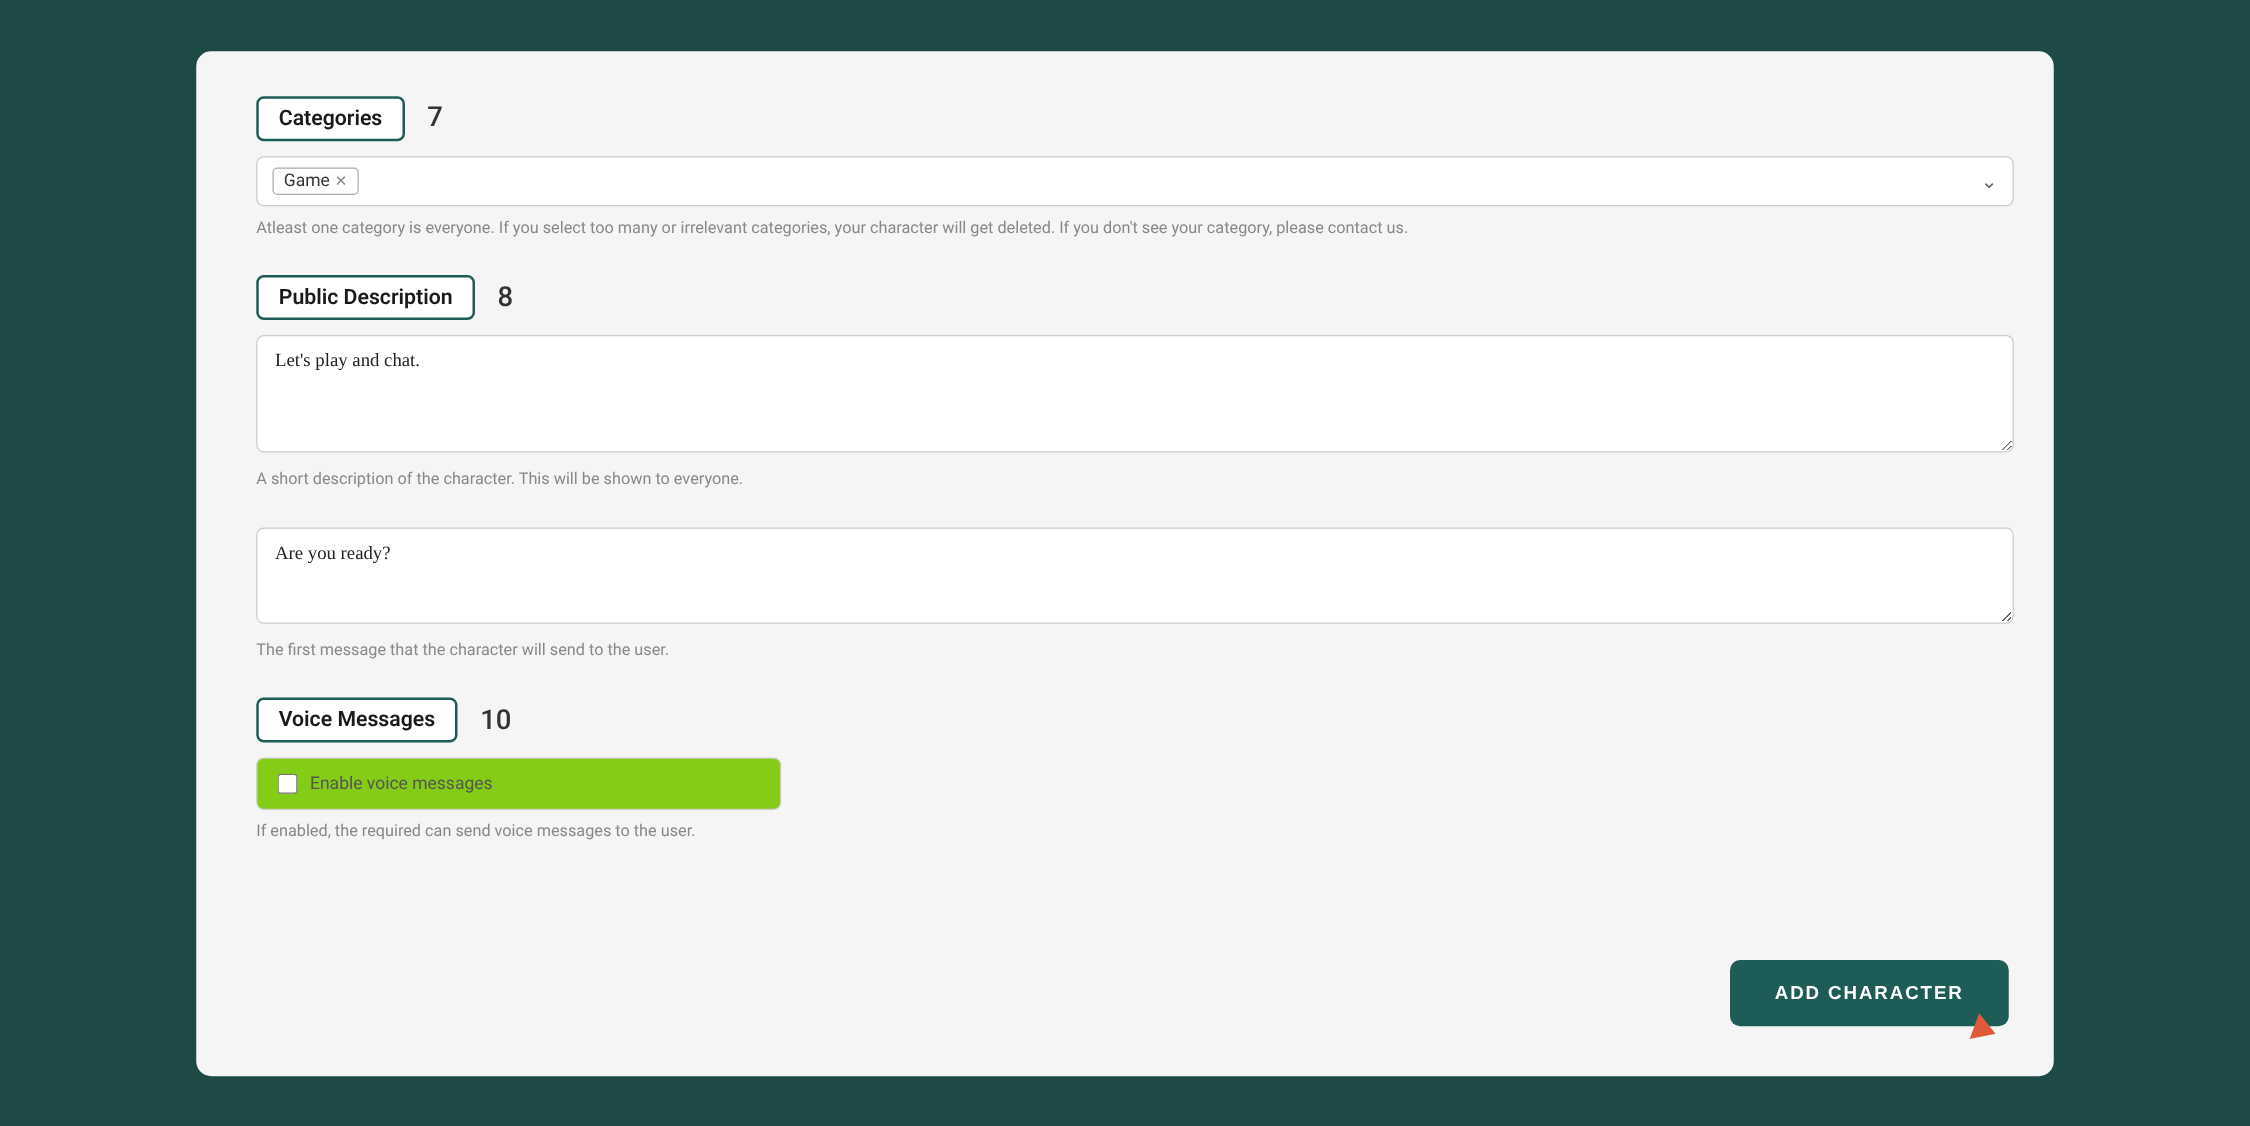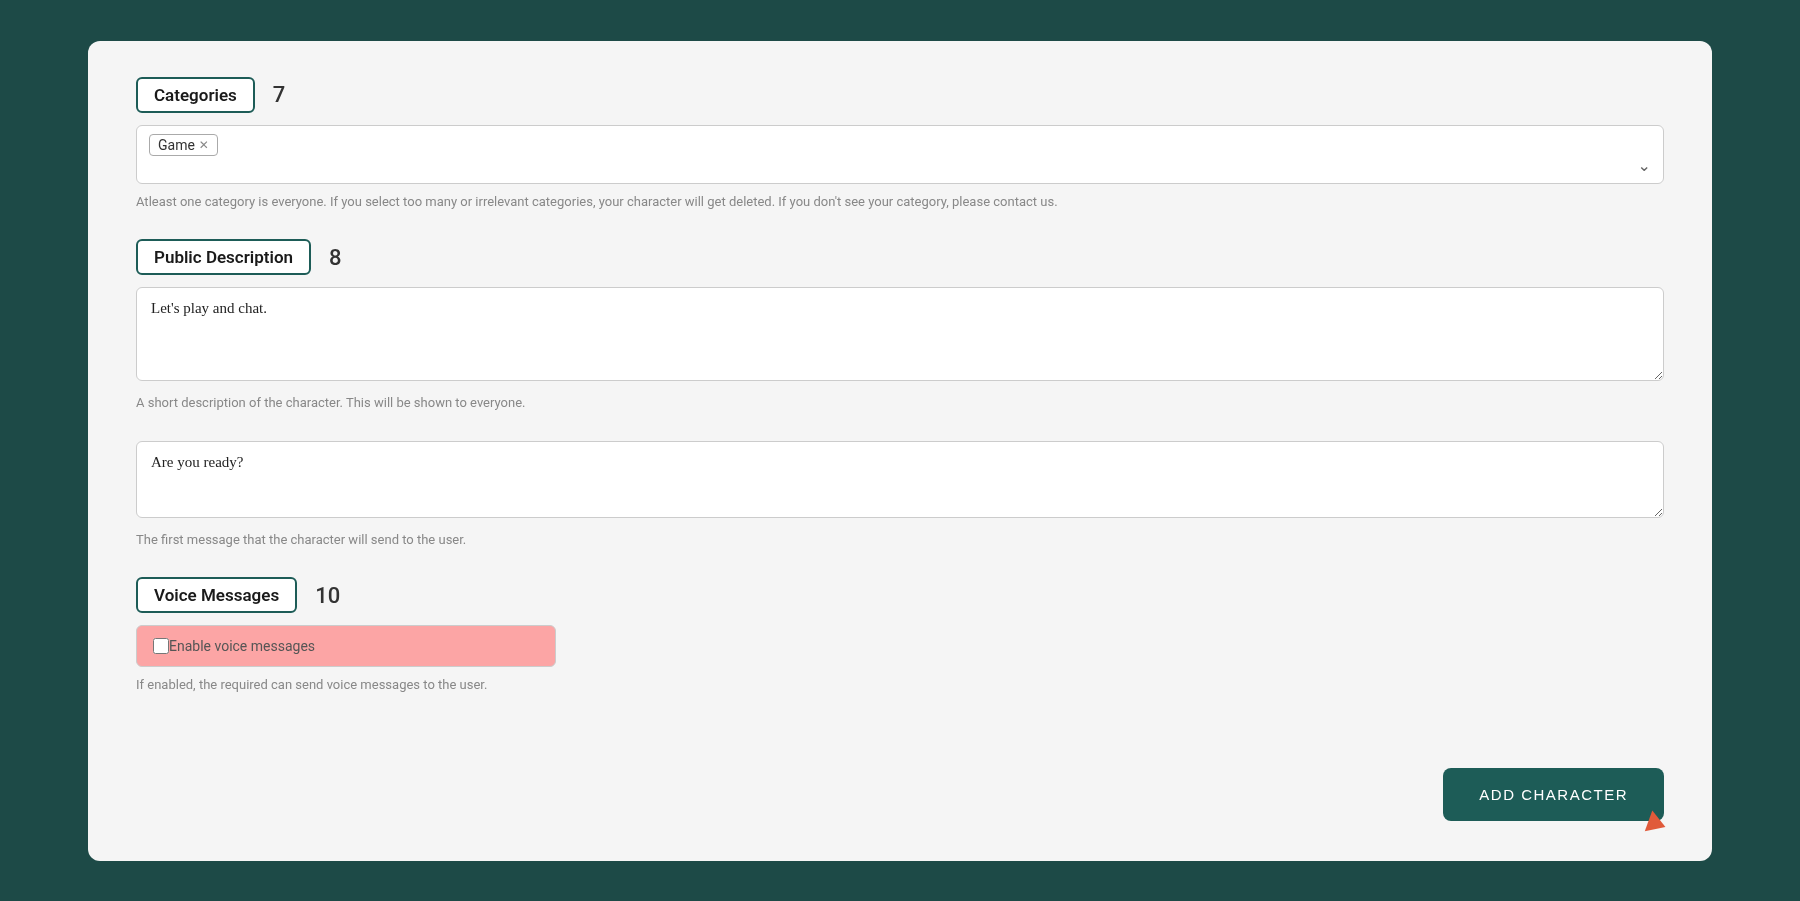--- a/index.html
+++ b/index.html
@@ -10,23 +10,23 @@
       justify-content: center;
       align-items: center;
       width: 1800px;
       height: 901px;
       font-family: -apple-system, BlinkMacSystemFont, 'Segoe UI', Roboto, sans-serif;
     }
 
     .outer-card {
       background: #f5f5f5;
       border-radius: 12px;
-      width: 1624px;
+      width: 1486px;
       min-height: 820px;
-      padding: 36px 48px 48px 48px;
+      padding: 36px 32px 48px 48px;
       position: relative;
     }
 
     .section {
       margin-bottom: 28px;
     }
 
     .section-header {
       display: flex;
       align-items: center;
@@ -53,28 +53,27 @@
     .hint-text {
       font-size: 13px;
       color: #888;
       margin-top: 8px;
       line-height: 1.5;
     }
 
     
     .categories-dropdown {
       display: flex;
-      align-items: flex-start;
+      align-items: center;
       background: white;
       border: 1px solid #ccc;
       border-radius: 6px;
       padding: 8px 12px;
       width: 100%;
       position: relative;
-      flex-direction: column;
     }
 
     .category-tag {
       display: flex;
       align-items: center;
       gap: 4px;
       background: white;
       border: 1px solid #aaa;
       border-radius: 4px;
       padding: 2px 8px;
@@ -105,51 +104,51 @@
       resize: vertical;
       font-family: Liberation Serif, serif;
       background: white;
       outline: none;
     }
 
     
     .voice-checkbox-area {
       display: flex;
       align-items: center;
-      gap: 0;
+      gap: 10px;
       border: 1px solid #ccc;
       border-radius: 6px;
       padding: 12px 16px;
       width: 420px;
-      background: #fca5a5;
+      background: #84cc16;
     }
 
     .voice-checkbox-area input[type="checkbox"] {
       width: 16px;
       height: 16px;
       cursor: pointer;
     }
 
     .voice-label {
       font-size: 14px;
       color: #555;
     }
 
     
     .add-character-btn {
       position: absolute;
       bottom: 40px;
-      right: 48px;
+      right: 36px;
       background: #1d5c57;
       color: white;
       border: none;
       border-radius: 8px;
       padding: 18px 36px;
       font-size: 15px;
-      font-weight: 400;
+      font-weight: 700;
       letter-spacing: 1.5px;
       text-transform: uppercase;
       cursor: pointer;
     }
 
     
     .cursor-indicator {
       position: absolute;
       bottom: 26px;
       right: 46px;

